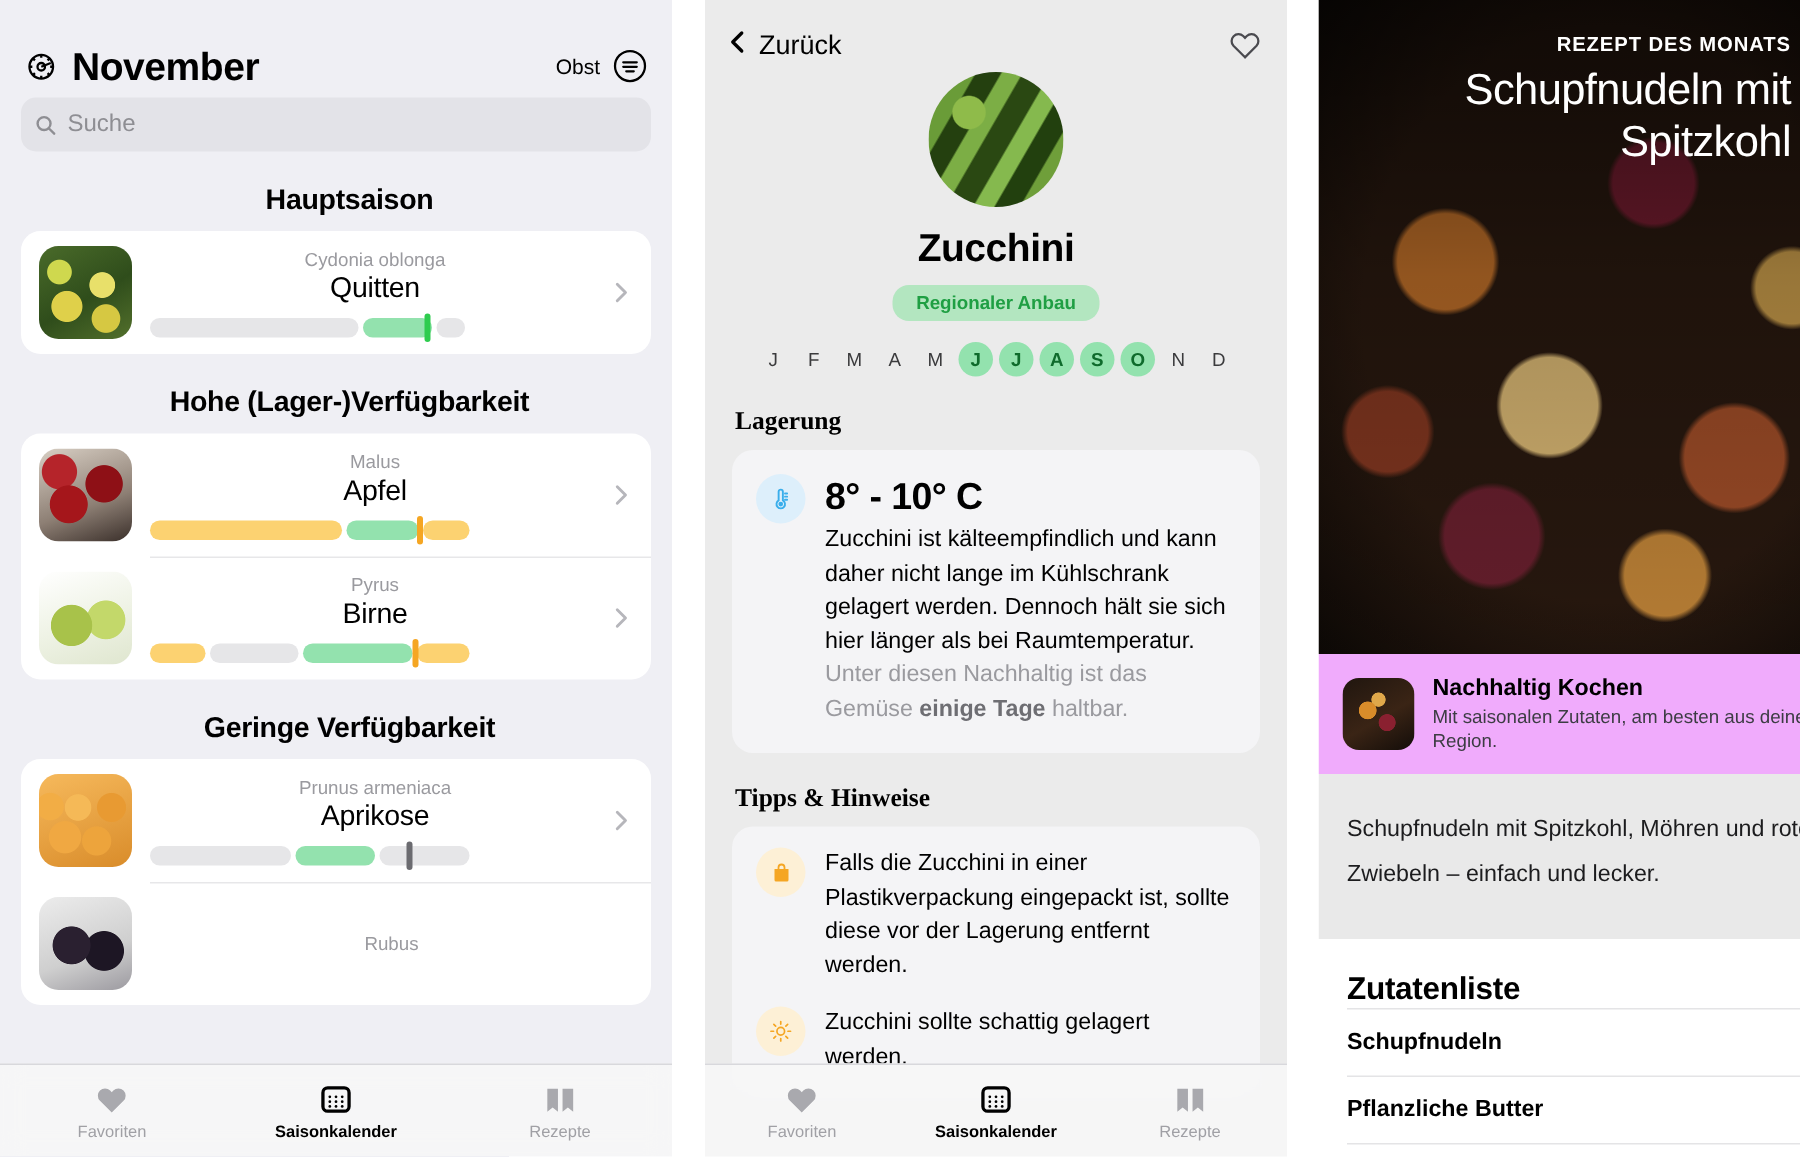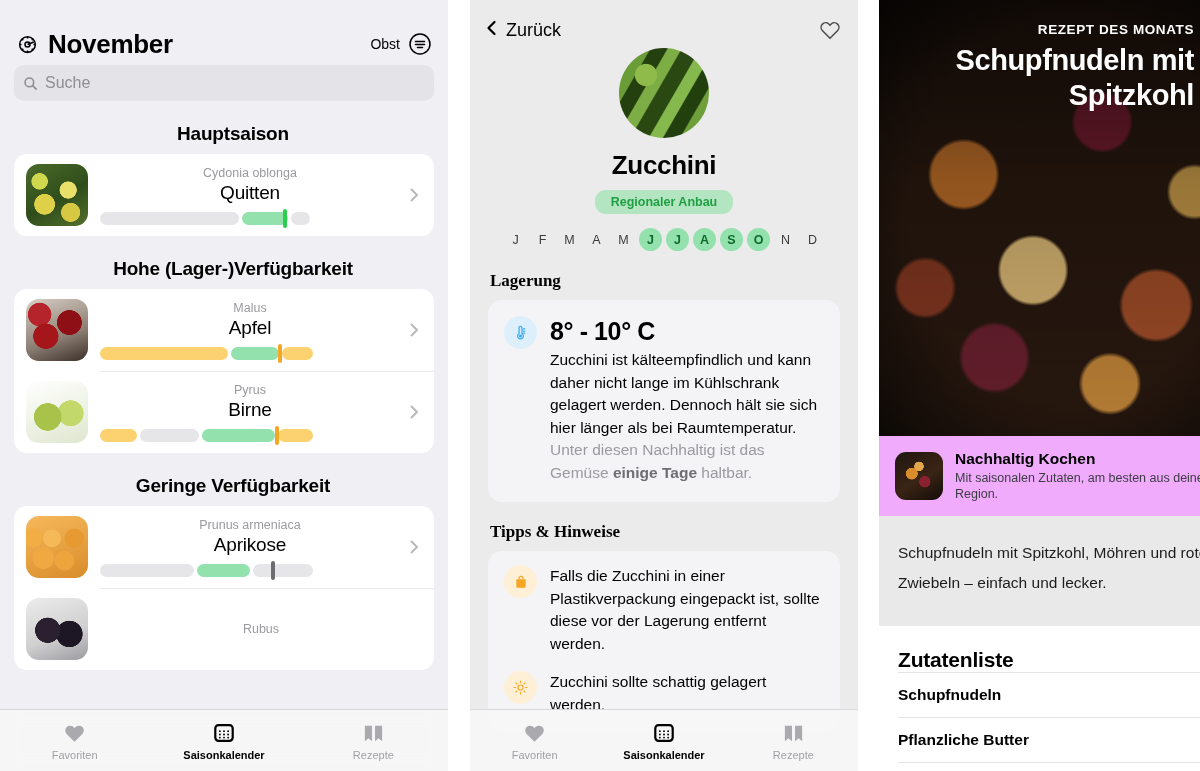--- a/index.html
+++ b/index.html
@@ -141,21 +141,21 @@
       radial-gradient(circle at 30% 82%, #6e2130 0 7%, transparent 8%),
       radial-gradient(circle at 60% 88%, #c98a3a 0 6%, transparent 7%),
       radial-gradient(circle at 12% 66%, #8a3a22 0 6%, transparent 7%),
       radial-gradient(ellipse at 50% 48%, #2b1a10 0 60%, #0d0906 100%);
     text-align: right;
   }
   .p3-hero::after { content: ""; position: absolute; inset: 0;
     background: linear-gradient(180deg, rgba(0,0,0,0.62) 0%, rgba(0,0,0,0.28) 42%, rgba(0,0,0,0.10) 100%); }
   .p3-hero-txt { position: absolute; z-index: 2; left: 19px; top: 22px; right: 70px; }
   .p3-kicker { font-size: 13.5px; font-weight: bold; color: #fff; letter-spacing: 0.6px; }
-  .p3-title { font-size: 29px; font-weight: bold; color: #fff; line-height: 35px; margin-top: 6px; letter-spacing: -0.4px; }
+  .p3-title { font-size: 29px; font-weight: normal; color: #fff; line-height: 35px; margin-top: 6px; letter-spacing: -0.4px; }
   .close-btn { position: absolute; z-index: 3; top: 26px; right: 18px; width: 29px; height: 29px; border-radius: 50%;
     background: #fcb921; display: flex; align-items: center; justify-content: center; }
   .p3-promo { display: flex; align-items: center; gap: 12px; padding: 14px 16px; background: #f0abfc; }
   .promo-thumb { width: 48px; height: 48px; border-radius: 11px; flex: 0 0 auto; }
   .promo-body { flex: 1; min-width: 0; }
   .promo-title { font-size: 15.5px; font-weight: bold; color: #000; }
   .promo-sub { font-size: 12.5px; color: #3c3c43; line-height: 16px; margin-top: 2px; }
   .promo-btn { width: 28px; height: 28px; border-radius: 7px; background: #fcb921; flex: 0 0 auto;
     display: flex; align-items: center; justify-content: center; }
   .p3-desc { background: #e9e9e9; padding: 22px 19px 28px 19px; font-size: 15.5px; color: #1c1c1e; line-height: 30px; }

